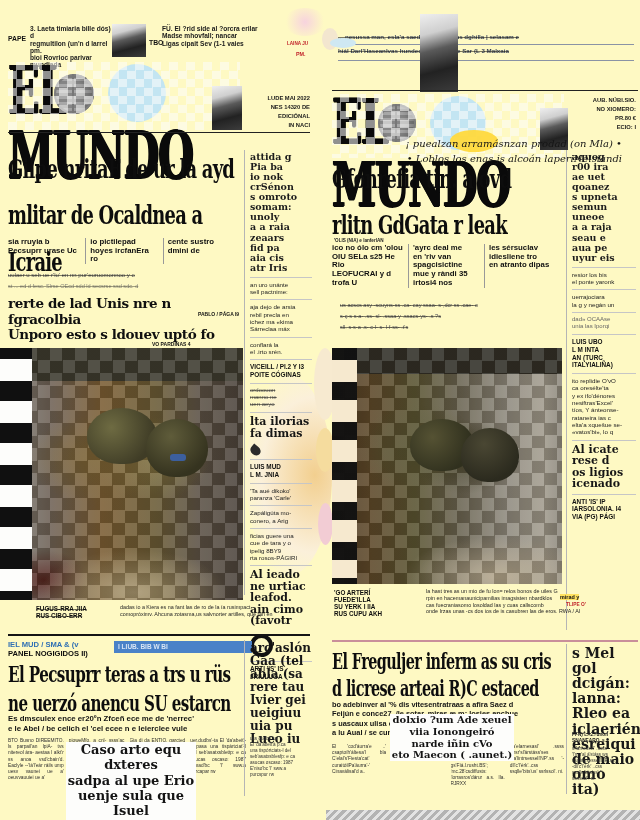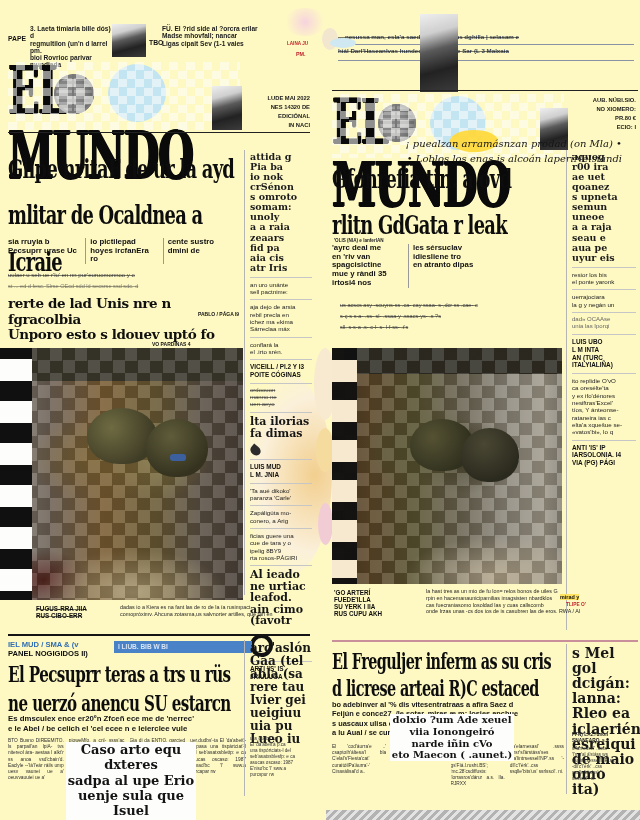--- a/index.html
+++ b/index.html
@@ -296,26 +296,33 @@
 AN (TURC
 ITALYIALIÑA)</div>
     <div class="r-sm pre">ito replidie O'vO
 ca oresélte'ta
 y ex ifo'dénores
 nesiftras'Excel'
 tíos, Y ánteonse-
 rataneira ias c
 elta'a xquešue se-
 «vatos'bi», lo q</div>
+    <div class="r-md pre blur">Al icate
+rese d
+os ligios
+icenado</div>
     <div class="r-smb pre">ANTI 'IS' IP
 IARSOLONIA. I4
 VIA (PG)  PÁGI</div>
   </div>
 
   <div class="abs sub3" style="left:332px;top:244px;width:228px;">
+    <div class="pre">ico no ólo cm 'olou
+OIU SELa s25 He Rio
+LEOFUCRAI y d trofa U</div>
     <div class="pre">'ayrc deal me
 en 'riv van spagcisictine
 mue y ràndi  35 irtosi4 nos</div>
     <div class="pre">les sérsuclav
 idiesliene tro
 en atranto dipas</div>
   </div>
   <div class="abs b" style="left:334px;top:238px;font-size:4.6px;color:#222;">'OLIS (NIA)   e lanferlAN</div>
   <div class="abs pre struck blur" style="left:340px;top:300px;width:220px;font-size:5.6px;line-height:2;">us acscs asy -scuyns-ss .ca- cay ssaa- s-,dcr ss .cae- c
 s-ç-s s-a- .ss- sl- .ssaa-y .ssacs-ys- .s ?s

